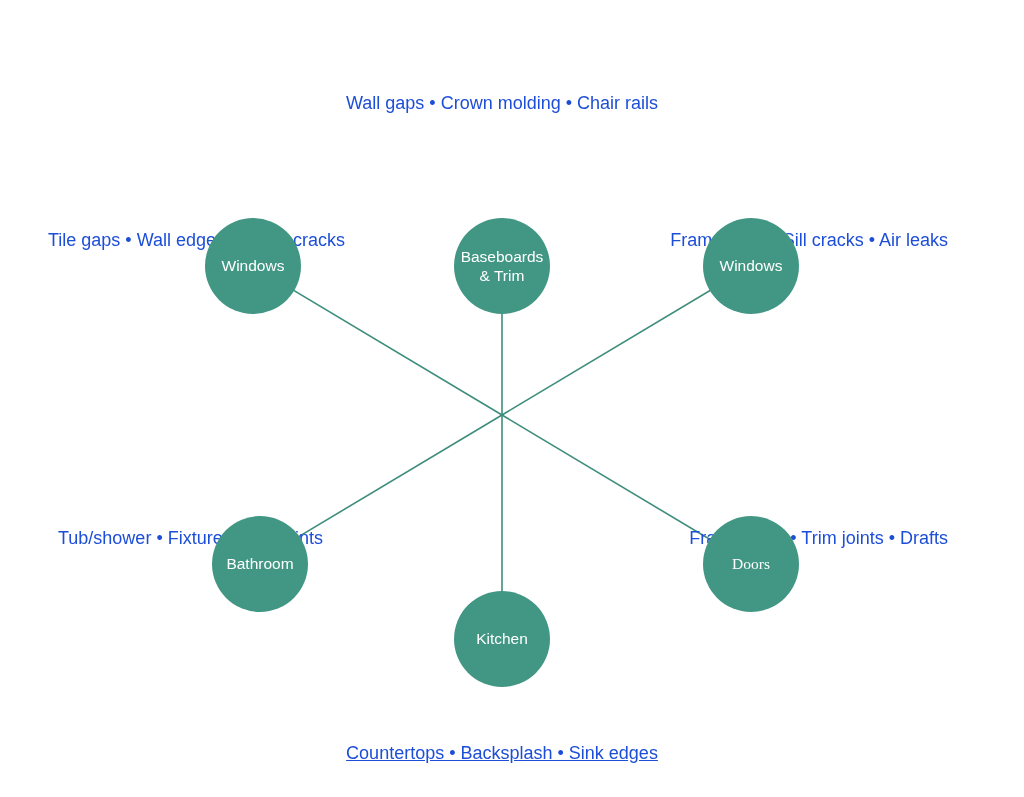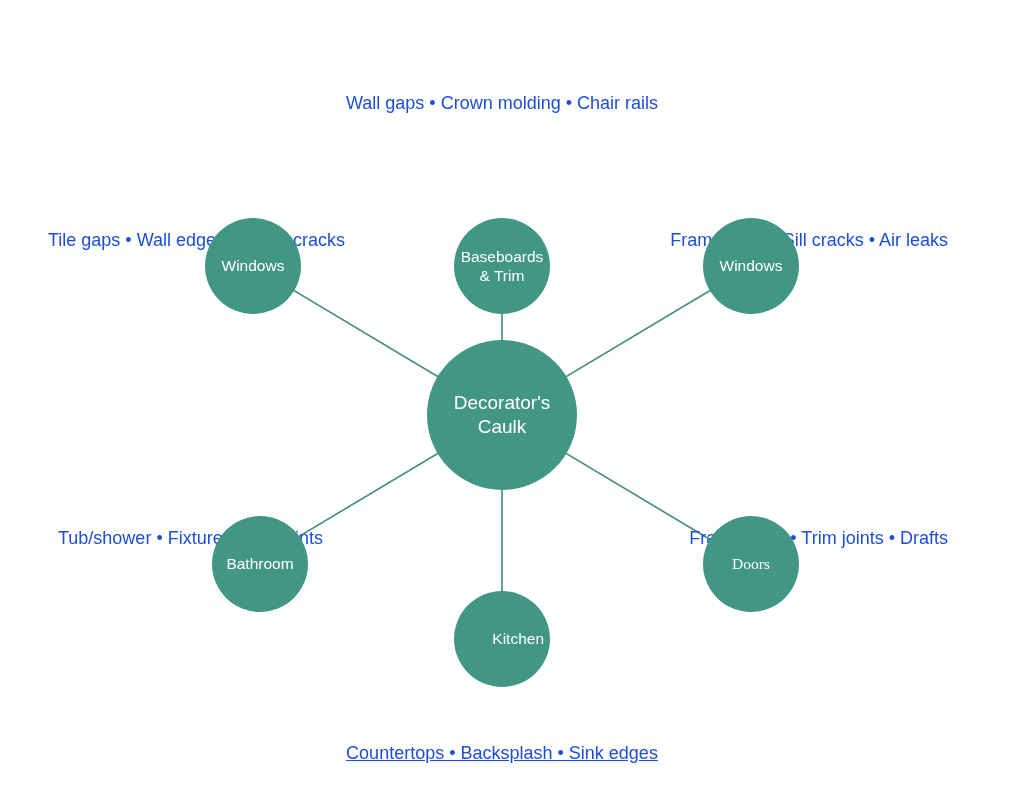--- a/index.html
+++ b/index.html
@@ -95,30 +95,26 @@
   </div>
 
   <div class="node node-satellite" style="left:703px; top:218px;">
     <span class="node-label">Windows</span>
   </div>
 
   <div class="node node-satellite" style="left:703px; top:516px;font-family:Liberation Serif, serif;">
     <span class="node-label">Doors</span>
   </div>
 
-  <div class="node node-satellite" style="left:454px; top:591px;justify-content:flex-end;">
+  <div class="node node-satellite" style="left:454px; top:591px;">
     <span class="node-label">Kitchen</span>
   </div>
 
   <div class="node node-satellite" style="left:212px; top:516px;">
     <span class="node-label">Bathroom</span>
   </div>
 
   <div class="node node-satellite" style="left:205px; top:218px;">
     <span class="node-label">Windows</span>
   </div>
 
-  <div class="node node-center" style="left:427px; top:340px;">
-    <span class="node-label">Decorator's
-Caulk</span>
-  </div>
 
 </div>
 
 </body></html>

